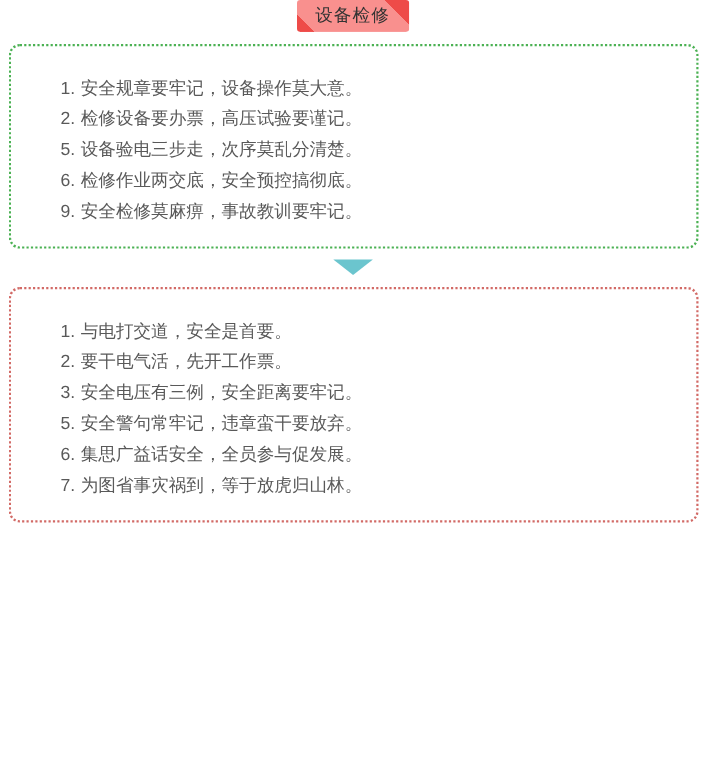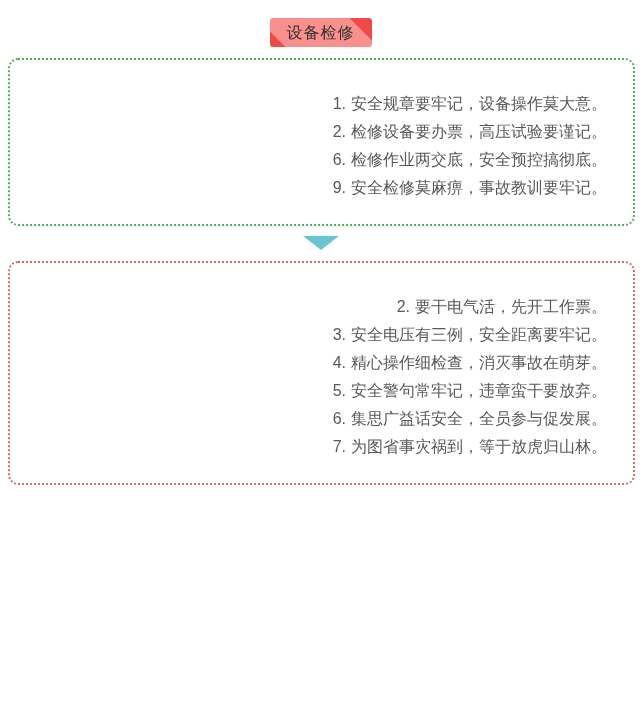--- a/index.html
+++ b/index.html
@@ -12,21 +12,21 @@
     width: 641px;
     height: 706px;
     margin: 0 auto;
     background: var(--page-bg, #ffffff);
     font-family: "Liberation Sans", "DejaVu Sans", sans-serif;
     overflow: hidden;
   }
   .badge-row {
     text-align: center;
   }
-  .badge-row.first { padding-top: 18px; }
+  .badge-row.first { }
   .badge-row.second { padding-top: 42px; }
   .badge {
     position: relative;
     display: inline-block;
     padding: 5px 17px;
     font-size: 16px;
     line-height: 19px;
     color: var(--badge-text, #333333);
     letter-spacing: 1px;
     background-color: var(--badge-bg, #f9908e);
@@ -38,26 +38,25 @@
   .list-box {
     margin: 11px 6px 0 8px;
     border-radius: 10px;
     padding: 22px 18px 14px 26px;
     box-sizing: border-box;
   }
   .list-box.green { border: 2px dotted var(--green-border, #4bb153); }
   .list-box.red   { border: 2px dotted var(--red-border, #d26a66); }
   ol.slogan-list {
     list-style: none;
-    margin: 8px;
+    margin: 3px;
     padding: 0 0 0 16px;
     font-size: 16px;
     line-height: 28px;
     color: var(--list-text, #595959);
-    text-align: right;
   }
   ol.slogan-list li { white-space: nowrap; }
   ol.slogan-list .num { margin-right: 5px; }
   .divider {
     text-align: center;
     padding-top: 10px;
     line-height: 0;
   }
   .arrow-down {
     display: inline-block;
@@ -83,20 +82,23 @@
           <li>
             <span class="num">1.</span><span class="txt">安全规章要牢记，设备操作莫大意。</span>
           </li>
 
           <li>
             <span class="num">2.</span><span class="txt">检修设备要办票，高压试验要谨记。</span>
           </li>
 
 
 
+          <li>
+            <span class="num">5.</span><span class="txt">设备验电三步走，次序莫乱分清楚。</span>
+          </li>
 
           <li>
             <span class="num">6.</span><span class="txt">检修作业两交底，安全预控搞彻底。</span>
           </li>
 
 
 
           <li>
             <span class="num">9.</span><span class="txt">安全检修莫麻痹，事故教训要牢记。</span>
           </li>
@@ -105,32 +107,32 @@
   </section>
 
   <div class="divider">
     <span class="arrow-down"></span>
   </div>
 
   <section>
     <div class="list-box red">
       <ol class="slogan-list">
 
+          <li>
+            <span class="num">1.</span><span class="txt">与电打交道，安全是首要。</span>
+          </li>
 
           <li>
             <span class="num">2.</span><span class="txt">要干电气活，先开工作票。</span>
           </li>
 
           <li>
             <span class="num">3.</span><span class="txt">安全电压有三例，安全距离要牢记。</span>
           </li>
 
-          <li>
-            <span class="num">4.</span><span class="txt">精心操作细检查，消灭事故在萌芽。</span>
-          </li>
 
           <li>
             <span class="num">5.</span><span class="txt">安全警句常牢记，违章蛮干要放弃。</span>
           </li>
 
           <li>
             <span class="num">6.</span><span class="txt">集思广益话安全，全员参与促发展。</span>
           </li>
 
           <li>

